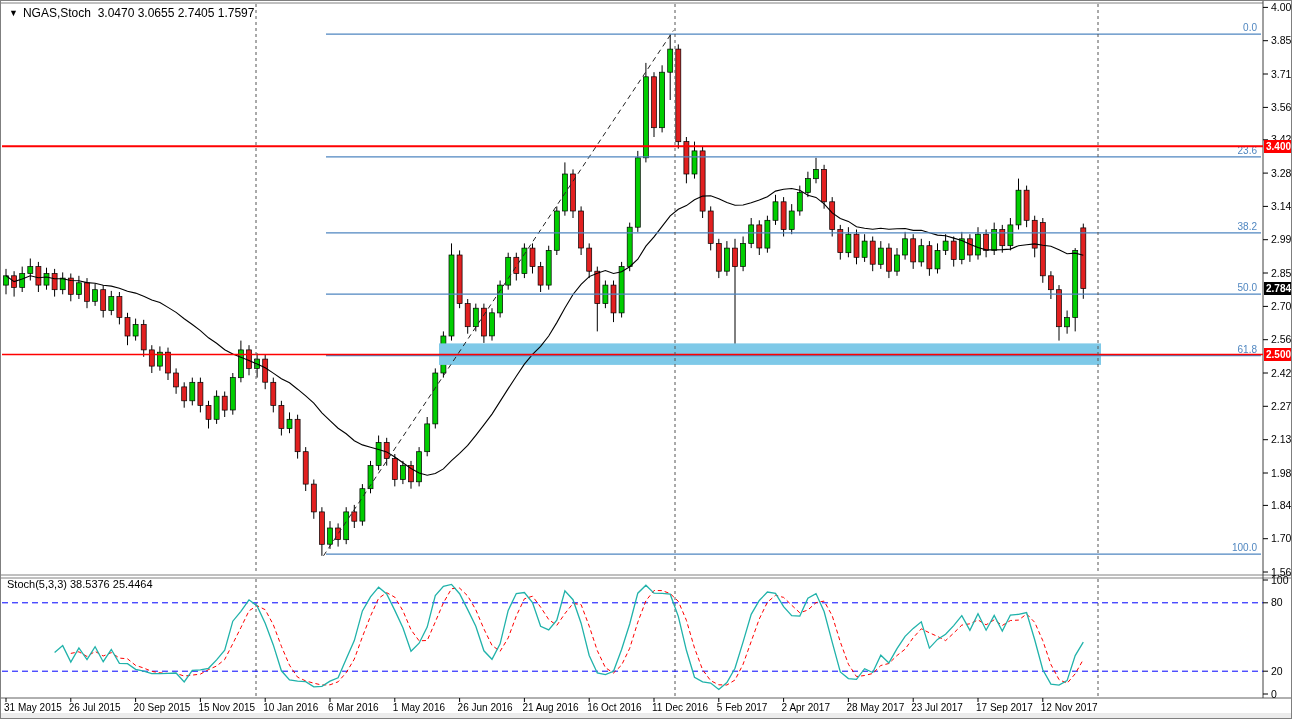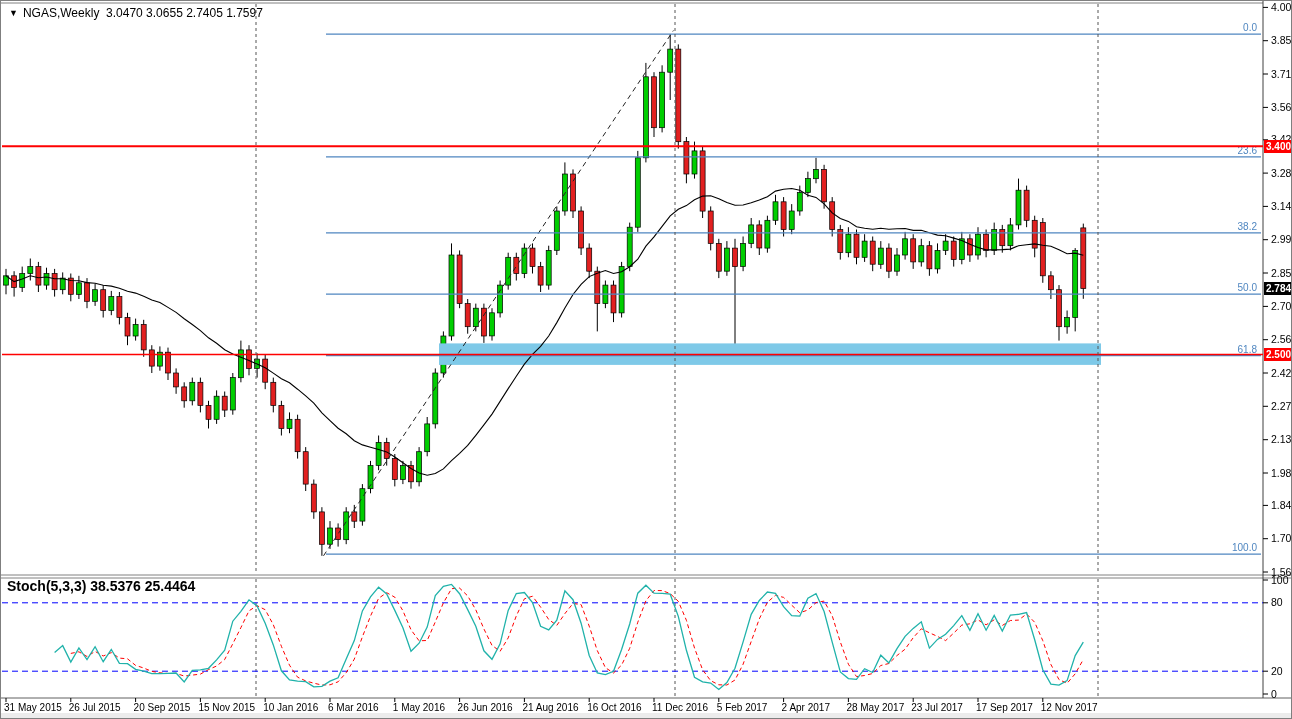--- a/index.html
+++ b/index.html
@@ -3,21 +3,21 @@
 <meta charset="utf-8">
 <style>
   html,body{margin:0;padding:0;background:#d4d0c8;}
   #win{position:relative;width:1292px;height:719px;background:#ffffff;
        border:1px solid #7f7f7f;box-sizing:border-box;overflow:hidden;
        font-family:"Liberation Sans", sans-serif;}
   #canvas{position:absolute;left:0;top:0;}
   .overlay{position:absolute;color:#000;white-space:pre;}
   #titleline{left:8px;top:5px;font-size:12px;}
   #titleline .dd{font-size:9px;margin-right:5px;position:relative;top:-1px;cursor:pointer;}
-  #stochline{left:6px;top:577px;font-size:14px;font-weight:bold;}
+  #stochline{left:6px;top:577px;font-size:11px;}
   .badge{position:absolute;left:1263px;width:29px;height:13px;line-height:13px;
          color:#fff;font-size:10px;font-weight:bold;text-align:left;padding-left:2px;
          box-sizing:border-box;}
 </style>
 </head>
 <body>
 
 <div id="win">
   <svg id="canvas" width="1292" height="719">
       <g>
@@ -411,20 +411,20 @@
         <text x="845.4" y="710">28 May 2017</text>
         <line x1="912.2" y1="697" x2="912.2" y2="701" stroke="#000"></line>
         <text x="910.2" y="710">23 Jul 2017</text>
         <line x1="977.0" y1="697" x2="977.0" y2="701" stroke="#000"></line>
         <text x="975.0" y="710">17 Sep 2017</text>
         <line x1="1041.8" y1="697" x2="1041.8" y2="701" stroke="#000"></line>
         <text x="1039.8" y="710">12 Nov 2017</text>
       </g>
     </svg>
 
-  <div class="overlay" id="titleline"><span class="dd">▼</span><span>NGAS,Weekly</span><span>  </span><span>3.0470 3.0655 2.7405 1.7597</span></div>
+  <div class="overlay" id="titleline"><span class="dd">▼</span><span>NGAS,Stoch</span><span>  </span><span>3.0470 3.0655 2.7405 1.7597</span></div>
 
   <div class="overlay" id="stochline">Stoch(5,3,3) 38.5376 25.4464</div>
 
   <div class="badge" id="badge0" style="top: 139px; background: rgb(255, 0, 0);">3.4000</div>
   <div class="badge" id="badge1" style="top: 281px; background: rgb(0, 0, 0);">2.7845</div>
   <div class="badge" id="badge2" style="top: 347px; background: rgb(255, 0, 0);">2.5000</div>
 </div>
 
 </body></html>

